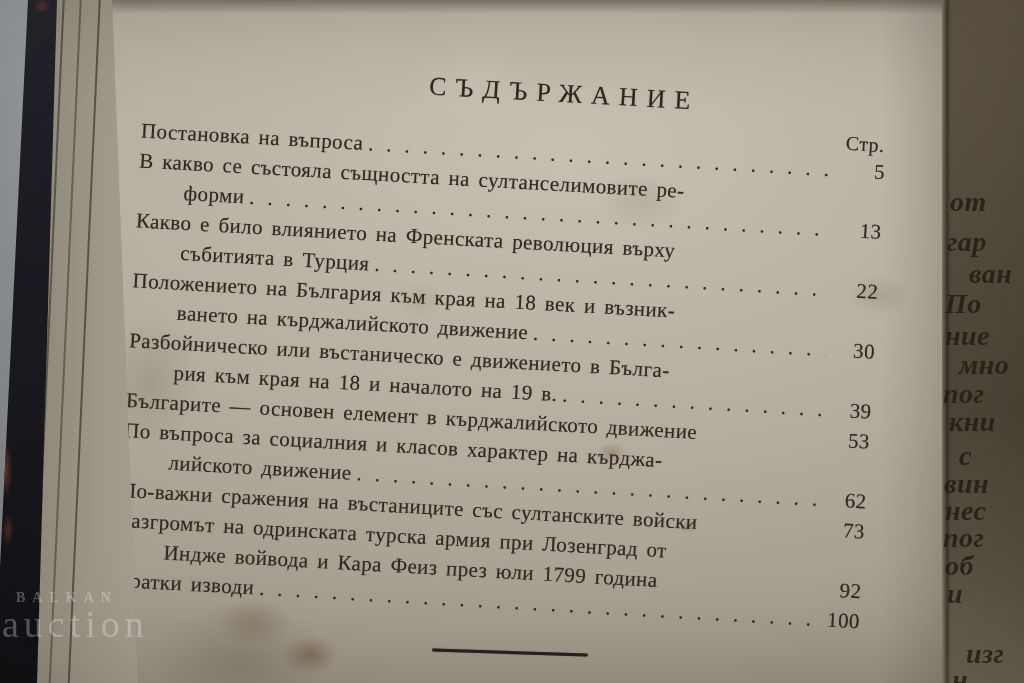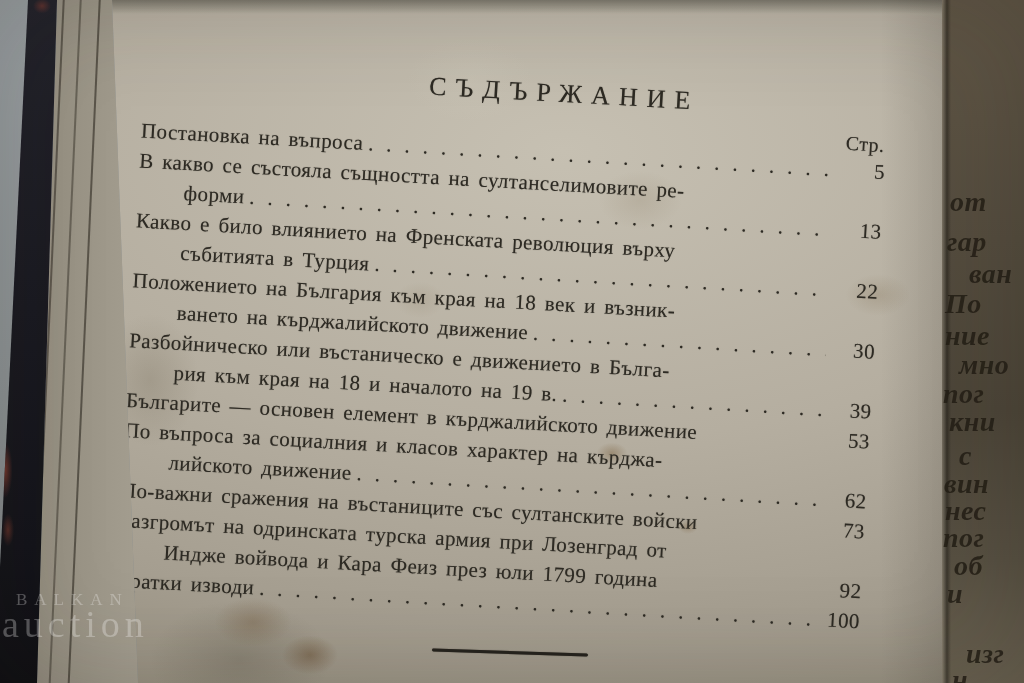--- a/index.html
+++ b/index.html
@@ -88,26 +88,26 @@
     background:linear-gradient(180deg,#605646 0%,#544c3e 35%,#4c4538 60%,#575042 82%,#6a6251 100%);
   }
   .facing::before{content:"";position:absolute;left:0;top:0;bottom:0;width:9px;
     background:linear-gradient(90deg,rgba(225,218,200,.28) 0%,rgba(20,18,14,.45) 55%,rgba(20,18,14,0) 100%);}
   .frag{position:absolute;font-style:italic;font-weight:700;font-size:28px;
     color:#231e15;opacity:.85;white-space:nowrap;letter-spacing:.5px;}
   .f1{left:8px;top:186px;}  .f2{left:5px;top:226px;}  .f3{left:5px;top:258px;margin-left:22px;}
   .f4{left:3px;top:288px;text-align:center;}  .f5{left:3px;top:320px;}  .f6{left:1px;top:349px;margin-left:16px;}
   .f7{left:1px;top:378px;}  .f8{left:7px;top:406px;}  .f9{left:17px;top:440px;}
   .f10{left:2px;top:468px;} .f11{left:3px;top:495px;} .f12{left:1px;top:522px;}
-  .f13{left:12px;top:550px;} .f14{left:5px;top:578px;} .f15{left:8px;top:638px;margin-left:16px;}
+  .f13{left:3px;top:550px;} .f14{left:5px;top:578px;} .f15{left:8px;top:638px;margin-left:16px;}
   .f16{left:10px;top:664px;}
 
   
   .wm{position:absolute;z-index:12;color:rgba(255,255,255,.28);pointer-events:none;}
-  .wm-balkan{left:16px;top:590px;font-size:17px;letter-spacing:7px;font-weight:normal;}
+  .wm-balkan{left:16px;top:590px;font-size:14px;letter-spacing:7px;font-weight:bold;}
   .wm-auction{left:2px;top:594px;font-size:38px;letter-spacing:5px;line-height:60px;}
 
   .vignette{position:absolute;inset:0;z-index:11;pointer-events:none;
     box-shadow:inset 0 0 110px rgba(28,26,18,.2);}
 </style>
 </head>
 <body>
 
 <div class="page">
   <div class="stains"></div>

